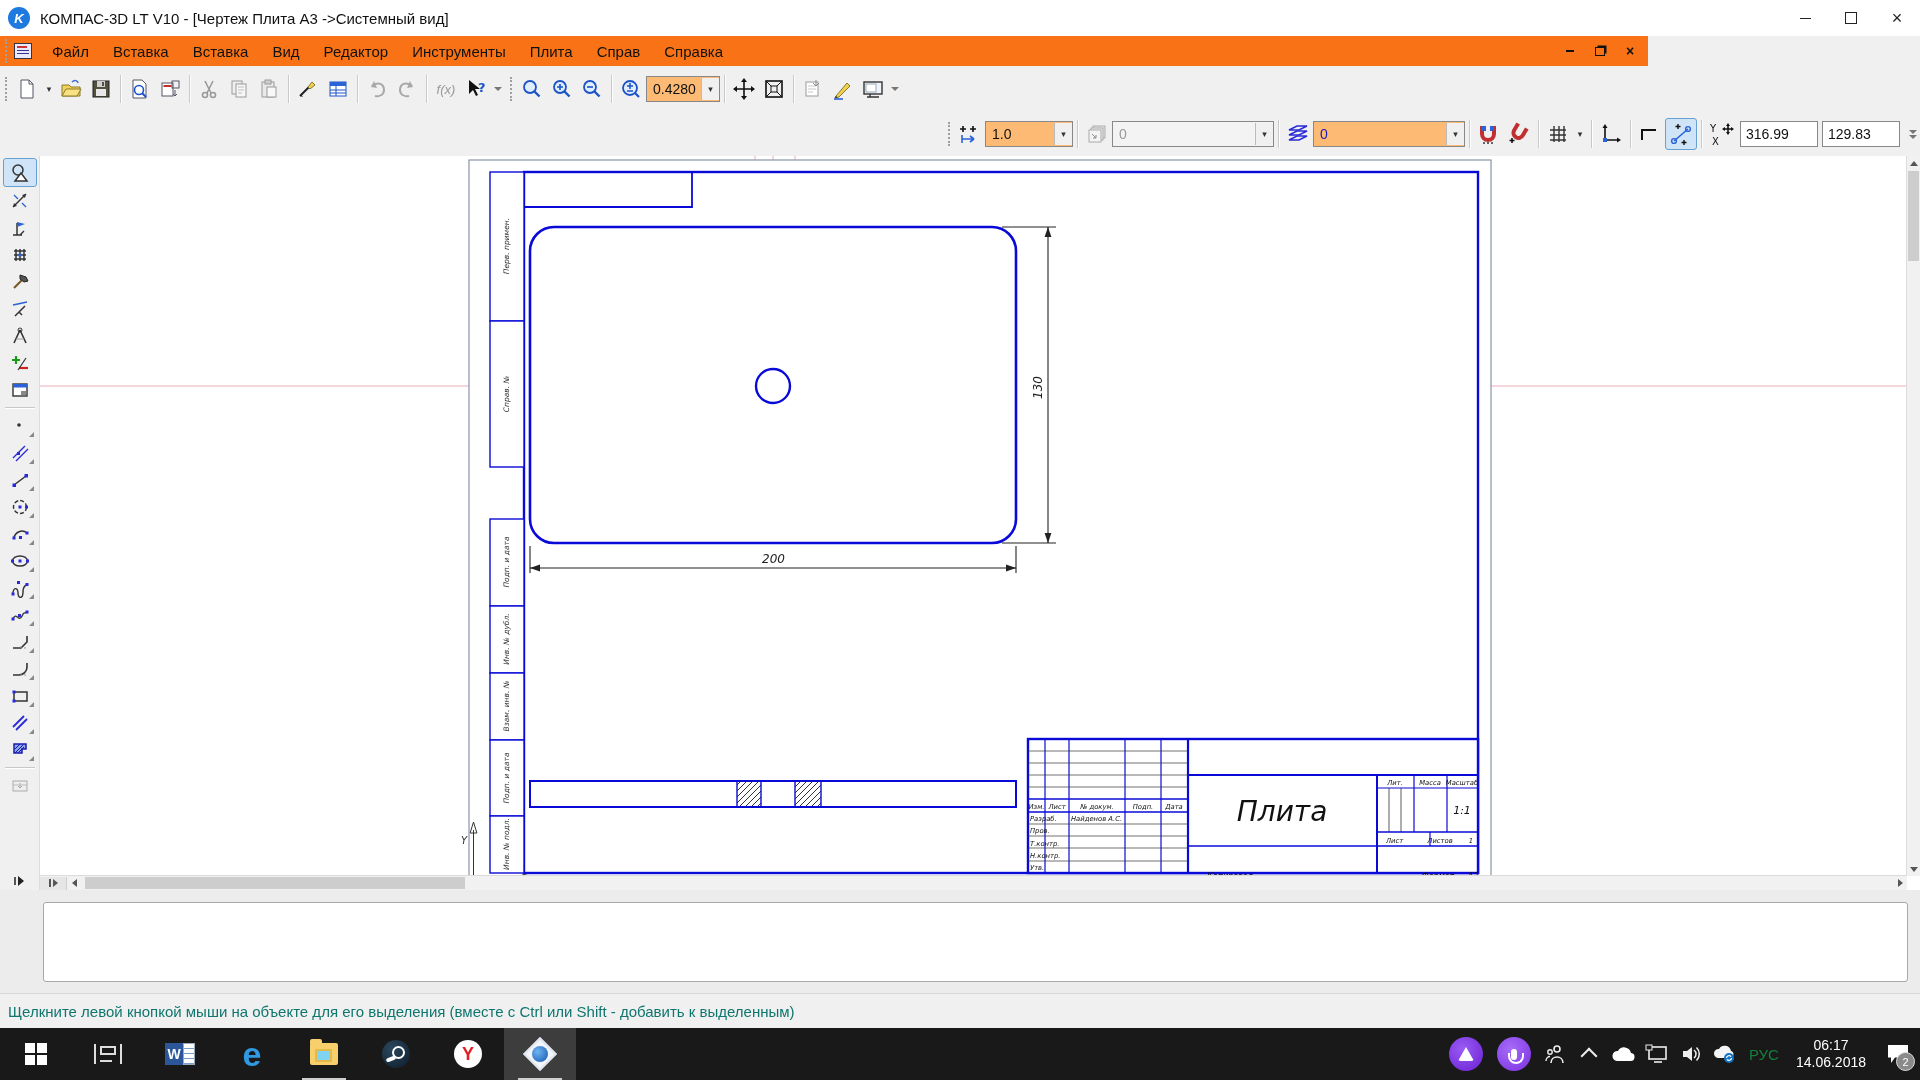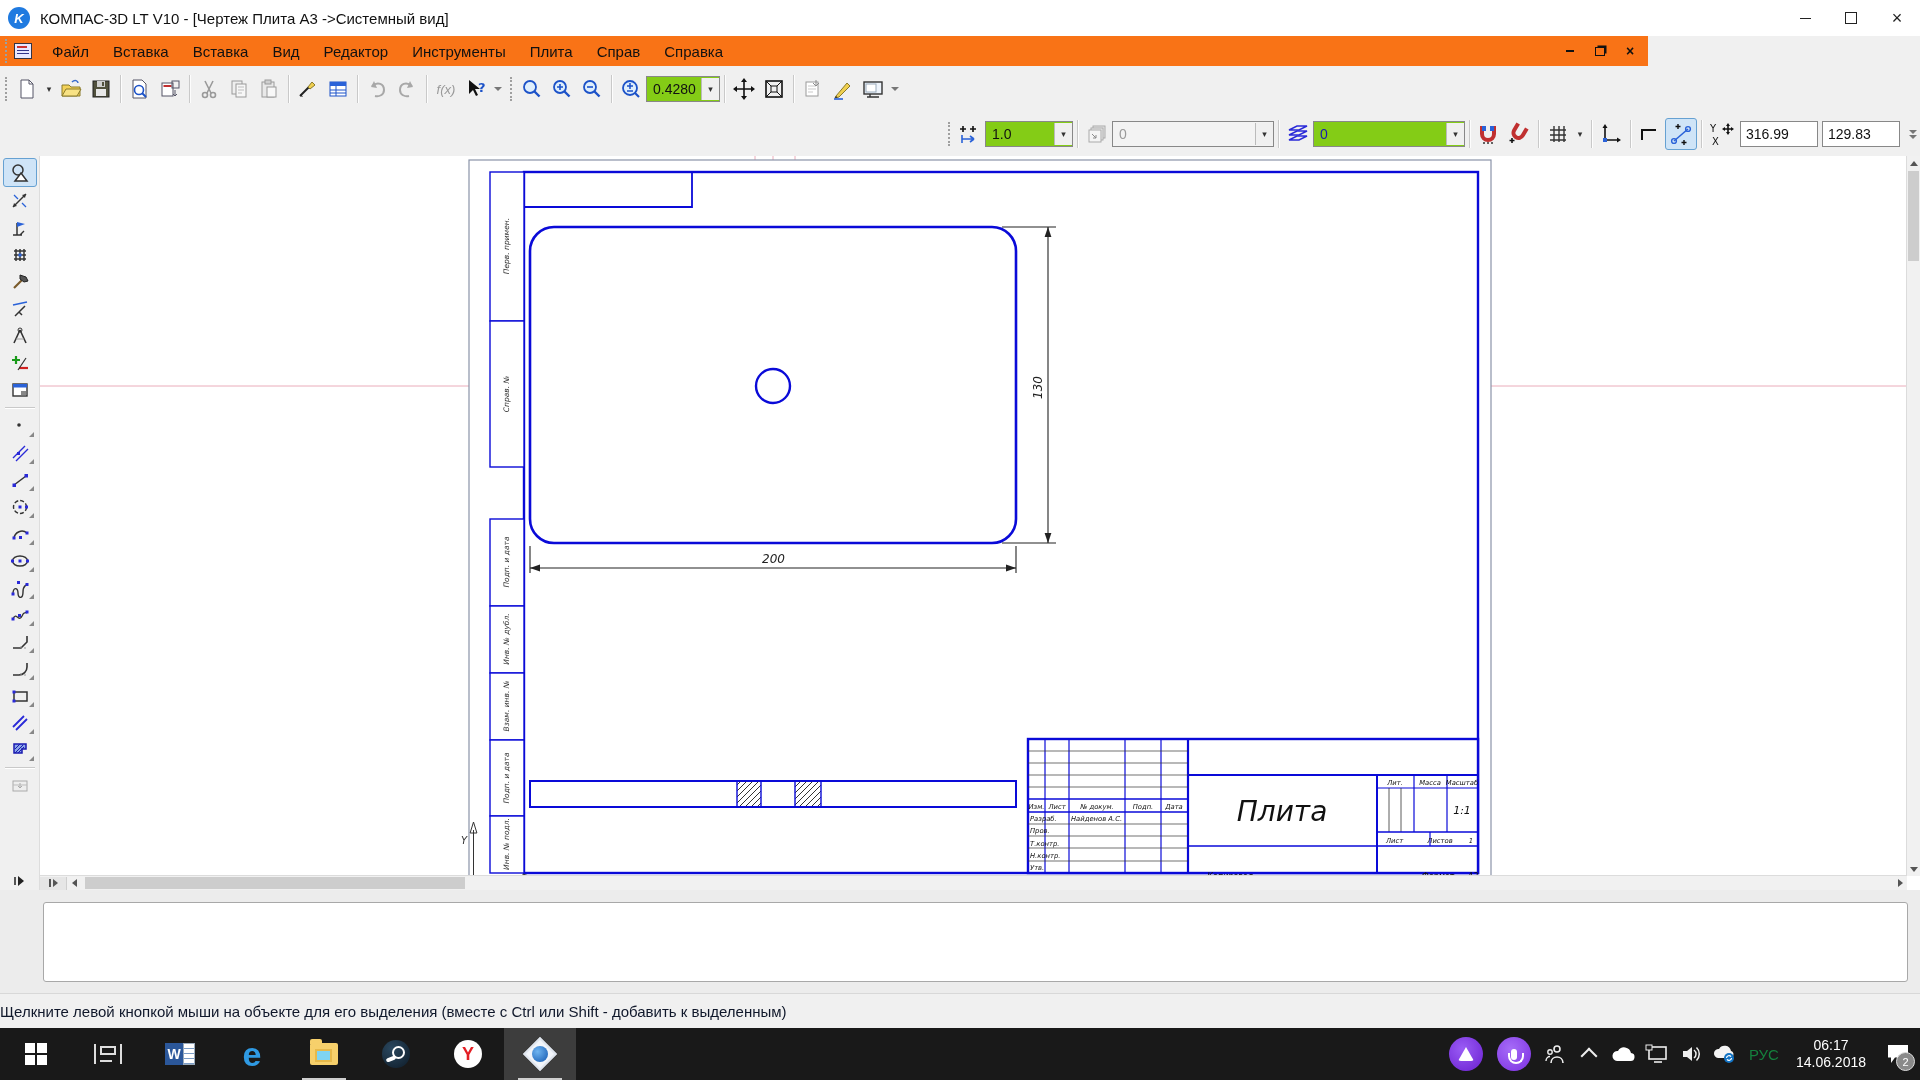--- a/index.html
+++ b/index.html
@@ -25,21 +25,21 @@
   #mdicontrols{margin-left:auto;display:flex;align-items:center;margin-right:10px;gap:14px;}
   .mdibtn{width:16px;height:14px;display:flex;align-items:center;justify-content:center;color:#111;font-weight:bold;font-size:14px;}
   .mdi-min{width:8px;height:2px;background:#111;}
   .mdi-res{width:8px;height:7px;border:1px solid #111;box-shadow:2px -2px 0 -0.5px #111;}
   
   #tb1{position:absolute;left:0;top:66px;width:1920px;height:46px;background:#f0f0f0;display:flex;align-items:center;border-bottom:1px solid #e6e6e6;}
   #tb2{position:absolute;left:0;top:112px;width:1920px;height:44px;background:#f0f0f0;display:flex;align-items:center;justify-content:flex-end;}
   .tbtn{width:30px;height:30px;display:flex;align-items:center;justify-content:center;border-radius:3px;position:relative;flex:0 0 auto;}
   .tbtn.pressed{background:#cfe4f7;border:1px solid #66a1d2;}
   .sep{width:1px;height:28px;background:#c9c9c9;box-shadow:1px 0 0 #fdfdfd;margin:0 4px;flex:0 0 auto;}
-  .combo{display:flex;align-items:center;height:24px;border:1px solid #888;background:#84cc16;flex:0 0 auto;}
+  .combo{display:flex;align-items:center;height:24px;border:1px solid #888;background:#fdba74;flex:0 0 auto;}
   .combo .val{padding:0 6px;font-size:14px;color:#111;min-width:40px;}
   .combo .caret{width:17px;height:22px;background:#f0f0f0;border-left:1px solid #bbb;display:flex;align-items:center;justify-content:center;font-size:9px;color:#333;}
   .combo.dis{background:#f3f3f3;}
   .combo.dis .val{color:#9a9a9a;}
   .field{height:24px;border:1px solid #888;background:#fff;display:flex;align-items:center;padding:0 5px;font-size:14px;color:#111;flex:0 0 auto;overflow:hidden;white-space:nowrap;}
   .ovf{width:14px;height:22px;display:flex;flex-direction:column;align-items:center;justify-content:center;gap:1px;flex:0 0 auto;}
   .ovf i{width:0;height:0;border-left:4px solid transparent;border-right:4px solid transparent;border-top:4px solid #777;}
   .fx{font-size:13px;color:#999;font-style:italic;}
   
   #main{position:absolute;left:0;top:156px;width:1920px;height:734px;}
@@ -63,21 +63,21 @@
   #vthumb{position:absolute;left:1px;top:15px;width:11px;height:90px;background:#cdcdcd;}
   #hscroll{position:absolute;left:0;right:13px;bottom:0;height:14px;background:#f1f1f1;border-top:1px solid #dcdcdc;display:flex;align-items:center;}
   #collapse{width:26px;height:13px;display:flex;align-items:center;justify-content:center;gap:2px;background:#e6e6e6;border-right:1px solid #cfcfcf;}
   #collapse b{width:2px;height:8px;background:#555;}
   #hthumb{width:380px;height:12px;background:#cdcdcd;margin-left:4px;}
   .harrow{width:14px;height:13px;display:flex;align-items:center;justify-content:center;}
   
   #bottomzone{position:absolute;left:0;top:890px;width:1920px;height:103px;background:#ececec;}
   #propbox{position:absolute;left:43px;right:12px;top:12px;height:78px;background:#fff;border:1px solid #a8a8a8;border-radius:3px;}
   #statusbar{position:absolute;left:0;top:993px;width:1920px;height:35px;background:#f0f0f0;border-top:1px solid #d8d8d8;
-             display:flex;align-items:center;font-size:15px;color:#0f172a;box-sizing:border-box;}
+             display:flex;align-items:center;font-size:15px;color:#0f766e;padding-left:8px;box-sizing:border-box;}
   
   #taskbar{position:absolute;left:0;top:1028px;width:1920px;height:52px;background:#191919;display:flex;align-items:center;color:#fff;}
   .titem{width:72px;height:52px;display:flex;align-items:center;justify-content:center;position:relative;flex:0 0 auto;}
   .titem.open:after{content:"";position:absolute;bottom:0;left:14px;right:14px;height:2px;background:#cfcfcf;}
   .titem.active{background:#3d3d3d;}
   .winlogo{display:grid;grid-template-columns:10px 10px;grid-template-rows:10px 10px;gap:2px;}
   .winlogo b{background:#fff;}
   .tveye{width:24px;height:20px;border-left:2px solid #ddd;border-right:2px solid #ddd;position:relative;}
   .tveye:before{content:"";position:absolute;left:4px;top:2px;width:12px;height:5px;border:2px solid #ddd;}
   .tveye:after{content:"";position:absolute;left:4px;bottom:2px;width:12px;height:2px;background:#ddd;}

